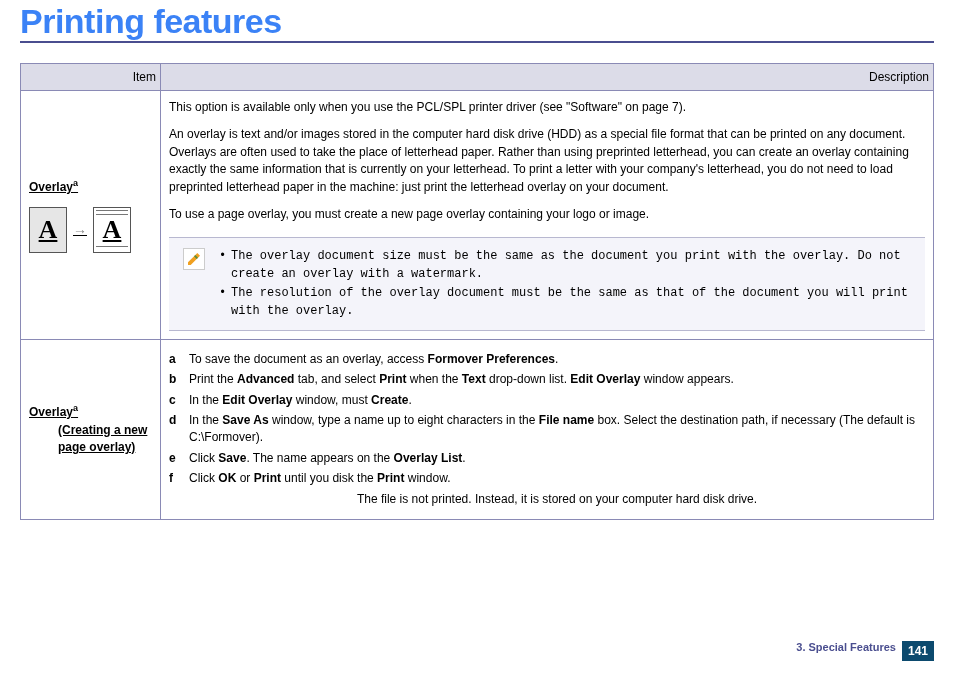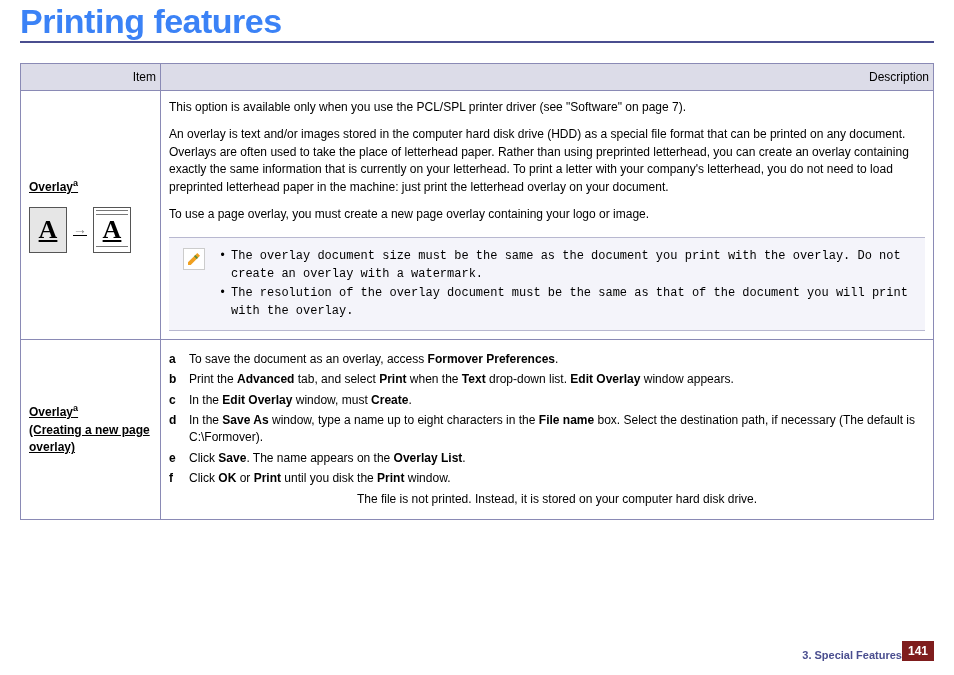--- a/index.html
+++ b/index.html
@@ -51,21 +51,21 @@
     vertical-align: top;
     font-size: 12px;
     line-height: 1.45;
   }
   table.feat td.itemcell {
     font-weight: 700;
     vertical-align: middle;
     border-right: 1px solid #8a8ab5;
     text-decoration: underline;
   }
-  .item-sub { font-weight: 700; }
+  .item-sub { font-weight: 700; margin-left: 29px; }
   .sup { font-size: 9px; vertical-align: super; }
   .overlay-illus {
     margin-top: 10px;
     display: flex;
     align-items: center;
     gap: 6px;
   }
   .ill-box {
     width: 38px; height: 46px;
     border: 1px solid #555;
@@ -106,27 +106,27 @@
   .note-box ul { list-style: none; }
   .note-box li { padding-left: 12px; position: relative; margin: 2px 0; }
   .note-box li::before { content: "•"; position: absolute; left: 0; top: 0; }
   ol.steps { list-style: none; padding-left: 0; }
   ol.steps li { padding-left: 20px; position: relative; margin: 3px 0; }
   ol.steps li .lt { position: absolute; left: 0; font-weight: 700; }
   ol.steps li.noletter { padding-left: 20px; text-align: center; }
   .footer {
     position: absolute;
     bottom: 14px; right: 20px;
-    display: flex; align-items: flex-end; 
+    display: flex; align-items: flex-start; gap: 6px;
   }
   .footer .sec {
     color: #4a4e8f; font-weight: 700; font-size: 11px;
   }
   .footer .pg {
-    background: #7f1d1d; color: #fff; font-weight: 700;
+    background: #0c4a6e; color: #fff; font-weight: 700;
     padding: 3px 6px; font-size: 12px;
   }
   b { font-weight: 700; }
 </style>
 </head>
 <body>
 
 <div class="title-wrap">
   <h1 class="page-title">Printing features</h1>
 </div>

